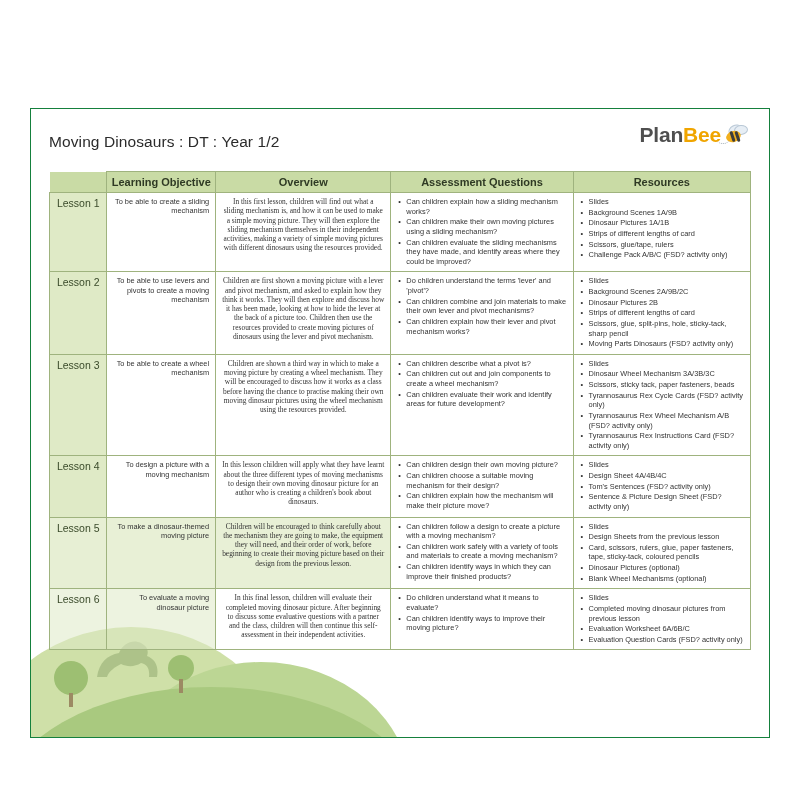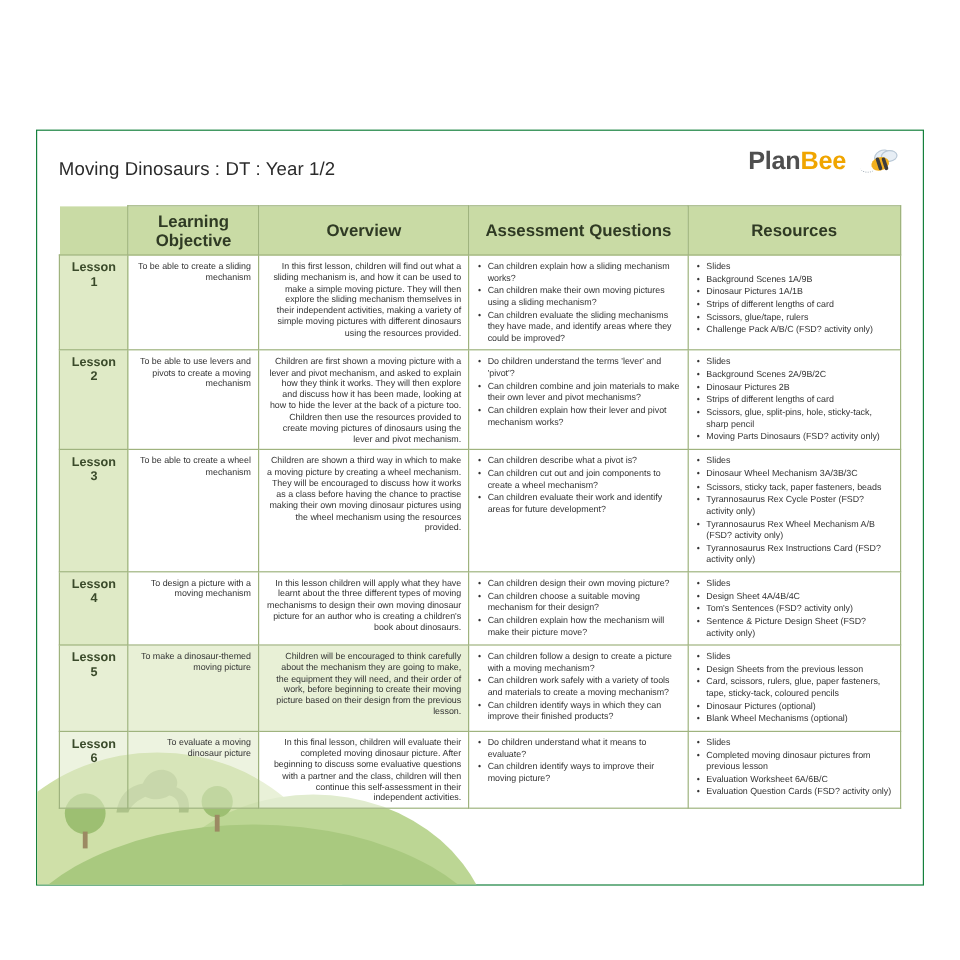--- a/index.html
+++ b/index.html
@@ -85,21 +85,21 @@
   .doc-title {
     font-size: 15.5px;
     color: #2b2b2b;
     padding-top: 10px;
     letter-spacing: .1px;
   }
   .brand {
     position: relative;
     display: flex;
     align-items: center;
-    gap: 16px;
+    gap: 0;
     padding-right: 4px;
   }
   .brand-text {
     font-size: 21px;
     font-weight: bold;
     color: #4f4f4f;
     letter-spacing: -.2px;
   }
   .brand-text .bee-accent { color: #f0a500; }
   .bee {
@@ -151,54 +151,55 @@
   }
   table.grid th, table.grid td {
     border: 1px solid #9fb37e;
     vertical-align: top;
     padding: 4px 6px;
     box-sizing: border-box;
   }
   table.grid thead th {
     background: #c9dba5;
     text-align: center;
-    font-size: 14px;
+    font-size: 11px;
     font-weight: bold;
     color: #2f3a24;
     padding: 4px 2px;
     vertical-align: middle;
     height: 17px;
   }
   thead th.corner {
     background: transparent;
     border: none;
   }
   td.lesson-cell {
     background: #dfeac6;
     text-align: center;
     vertical-align: middle;
     font-size: 10.5px;
-    font-weight: bold;
+    font-weight: normal;
     color: #3a4a2a;
   }
   td.objective-cell {
     font-size: 7.4px;
     color: #333;
     text-align: right;
     vertical-align: middle;
     line-height: 1.25;
     background: transparent;
   }
   td.overview-cell {
     font-size: 7.4px;
     color: #333;
-    text-align: right;
+    text-align: center;
     vertical-align: middle;
     line-height: 1.25;
     background: transparent;
+    font-family: Liberation Serif, serif;
   }
   td.assessment-cell, td.resources-cell {
     font-size: 7.4px;
     color: #333;
     line-height: 1.3;
     background: transparent;
   }
   td.assessment-cell ul, td.resources-cell ul {
     margin: 0;
     padding-left: 9px;
@@ -366,21 +367,21 @@
               <li>Can children describe what a pivot is?</li>
               <li>Can children cut out and join components to create a wheel mechanism?</li>
               <li>Can children evaluate their work and identify areas for future development?</li>
             </ul>
           </td>
           <td class="resources-cell">
             <ul>
               <li>Slides</li>
               <li>Dinosaur Wheel Mechanism 3A/3B/3C</li>
               <li>Scissors, sticky tack, paper fasteners, beads</li>
-              <li>Tyrannosaurus Rex Cycle Poster (FSD? activity only)</li>
+              <li>Tyrannosaurus Rex Cycle Cards (FSD? activity only)</li>
               <li>Tyrannosaurus Rex Wheel Mechanism A/B (FSD? activity only)</li>
               <li>Tyrannosaurus Rex Instructions Card (FSD? activity only)</li>
             </ul>
           </td>
         </tr>
 
         <tr class="row-4">
           <td class="lesson-cell">Lesson 4</td>
           <td class="objective-cell">To design a picture with a moving mechanism</td>
           <td class="overview-cell">In this lesson children will apply what they have learnt about the three different types of moving mechanisms to design their own moving dinosaur picture for an author who is creating a children's book about dinosaurs.</td>

